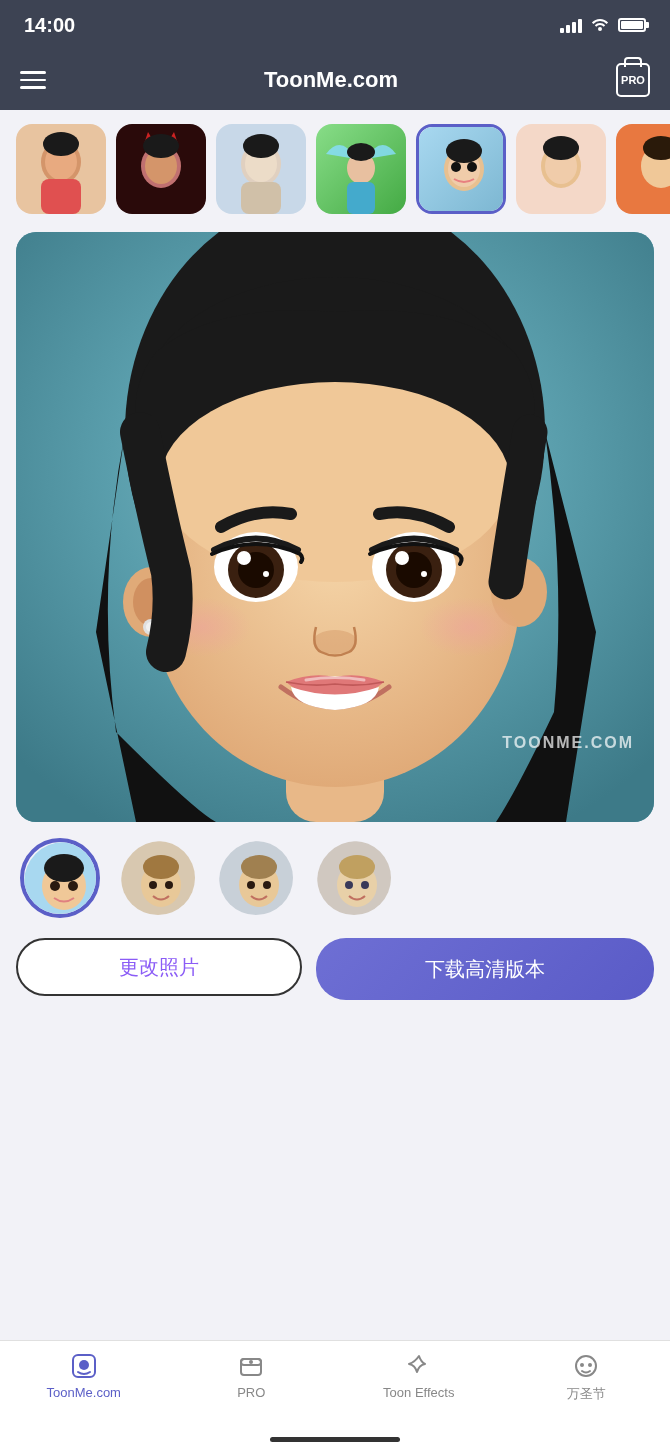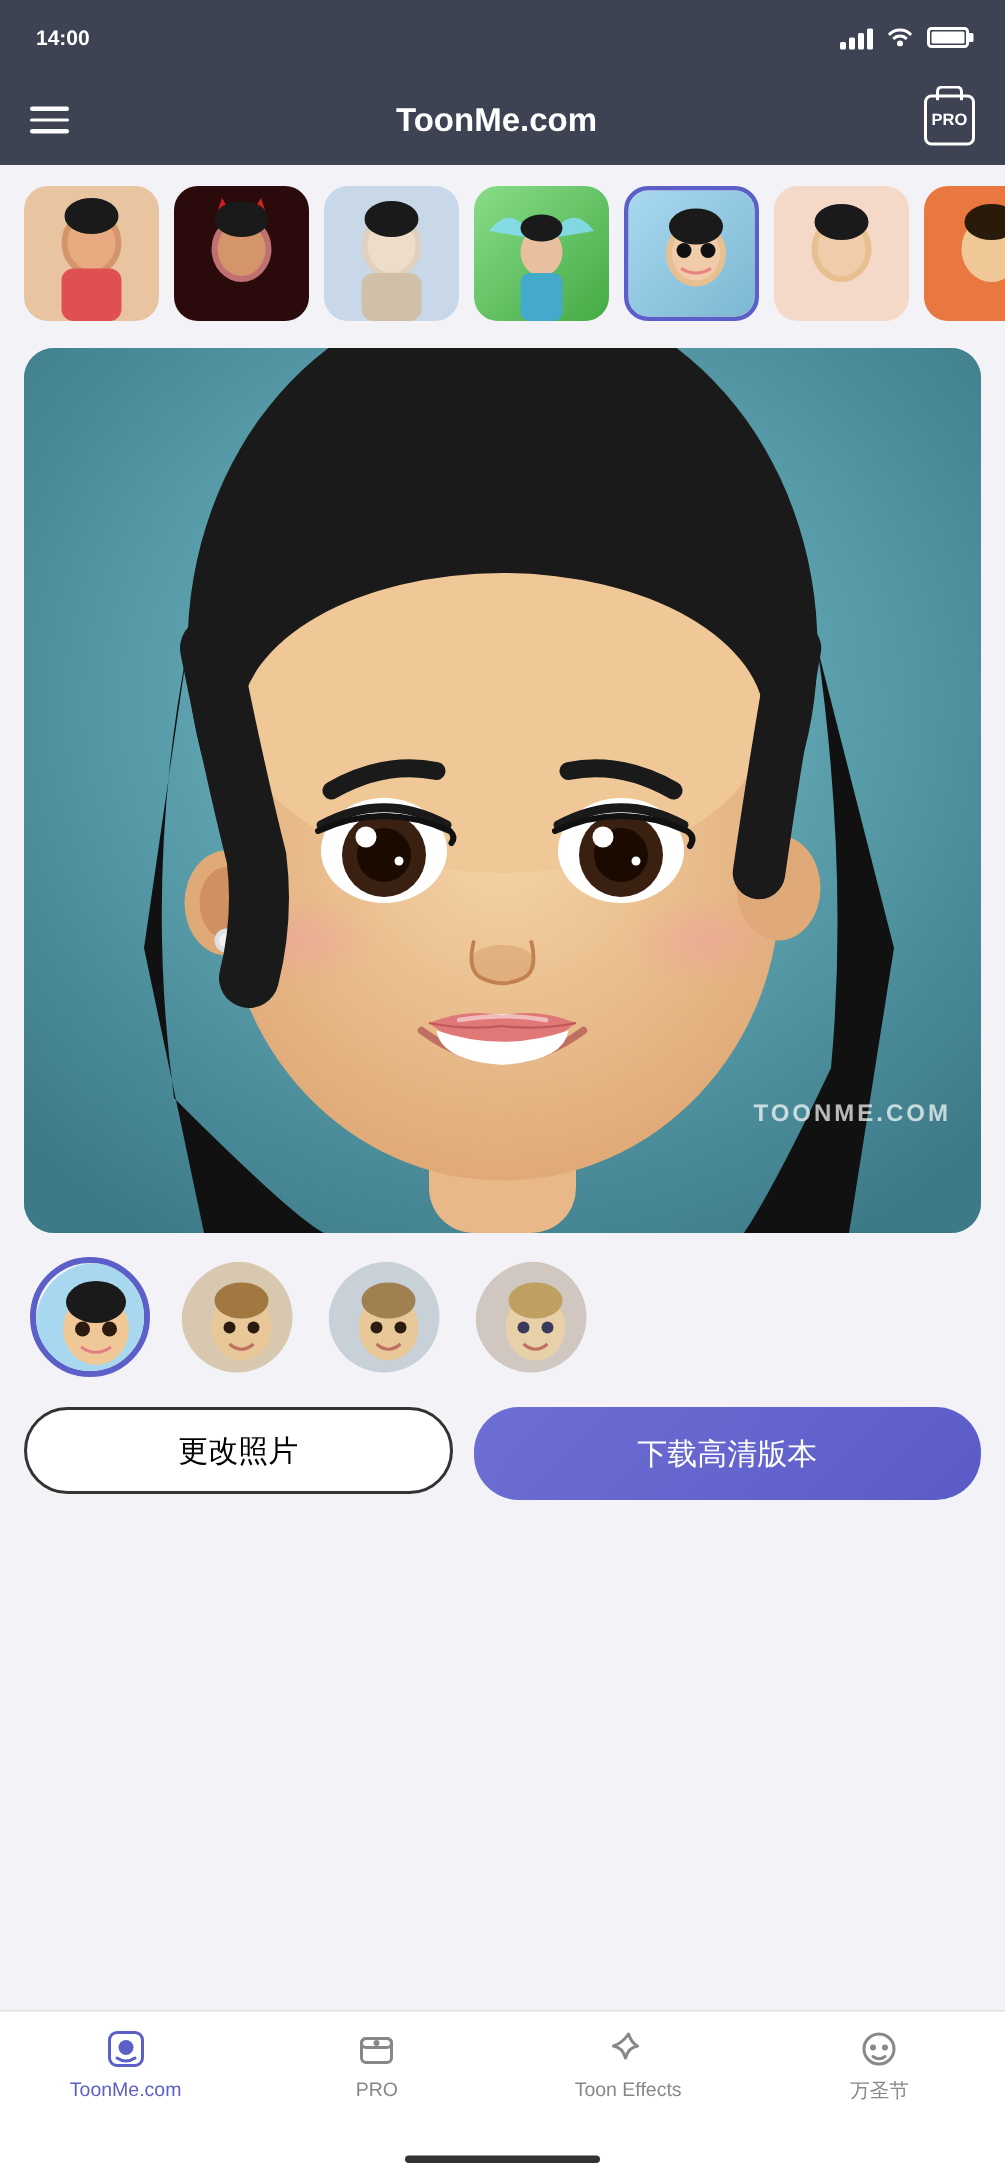--- a/index.html
+++ b/index.html
@@ -16,21 +16,21 @@
     .status-bar {
       background: #3d4353;
       height: 50px;
       display: flex;
       align-items: center;
       justify-content: space-between;
       padding: 0 24px;
     }
     .status-time {
       color: white;
-      font-size: 14px;
+      font-size: 20px;
       font-weight: 600;
     }
     .status-icons {
       display: flex;
       align-items: center;
       gap: 8px;
     }
     .signal-bars {
       display: flex;
       align-items: flex-end;
@@ -198,21 +198,21 @@
       margin-top: 4px;
     }
     .btn-change {
       flex: 1;
       height: 58px;
       border: 2px solid #333;
       border-radius: 30px;
       background: white;
       font-size: 20px;
       font-weight: 500;
-      color: #000000;
+      color: #8b5cf6;
       cursor: pointer;
       display: flex;
       align-items: center;
       justify-content: center;
     }
     .btn-download {
       flex: 1.2;
       height: 62px;
       border-radius: 30px;
       background: linear-gradient(135deg, #6e6fd4, #5a5bc7);

